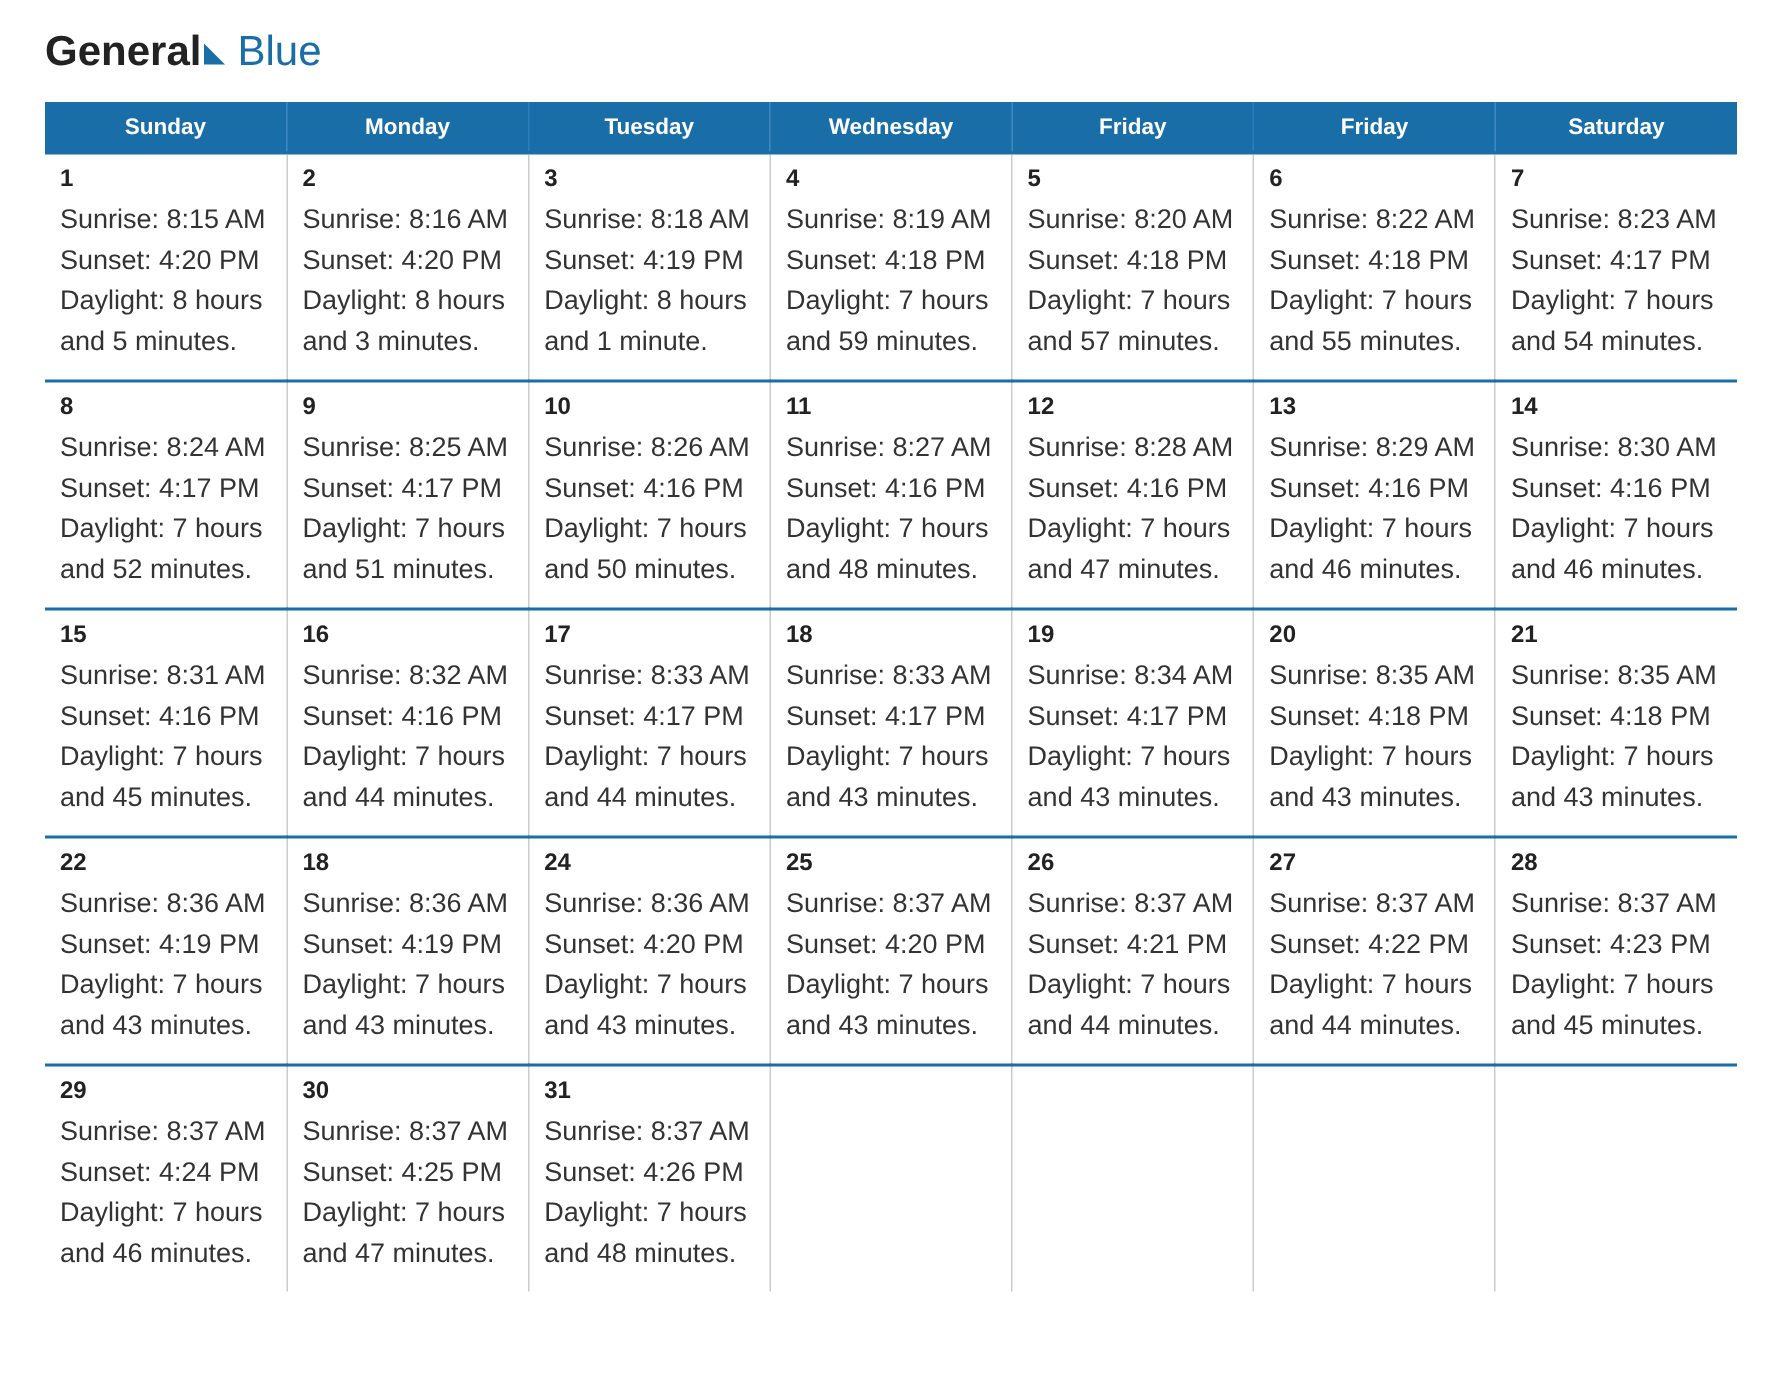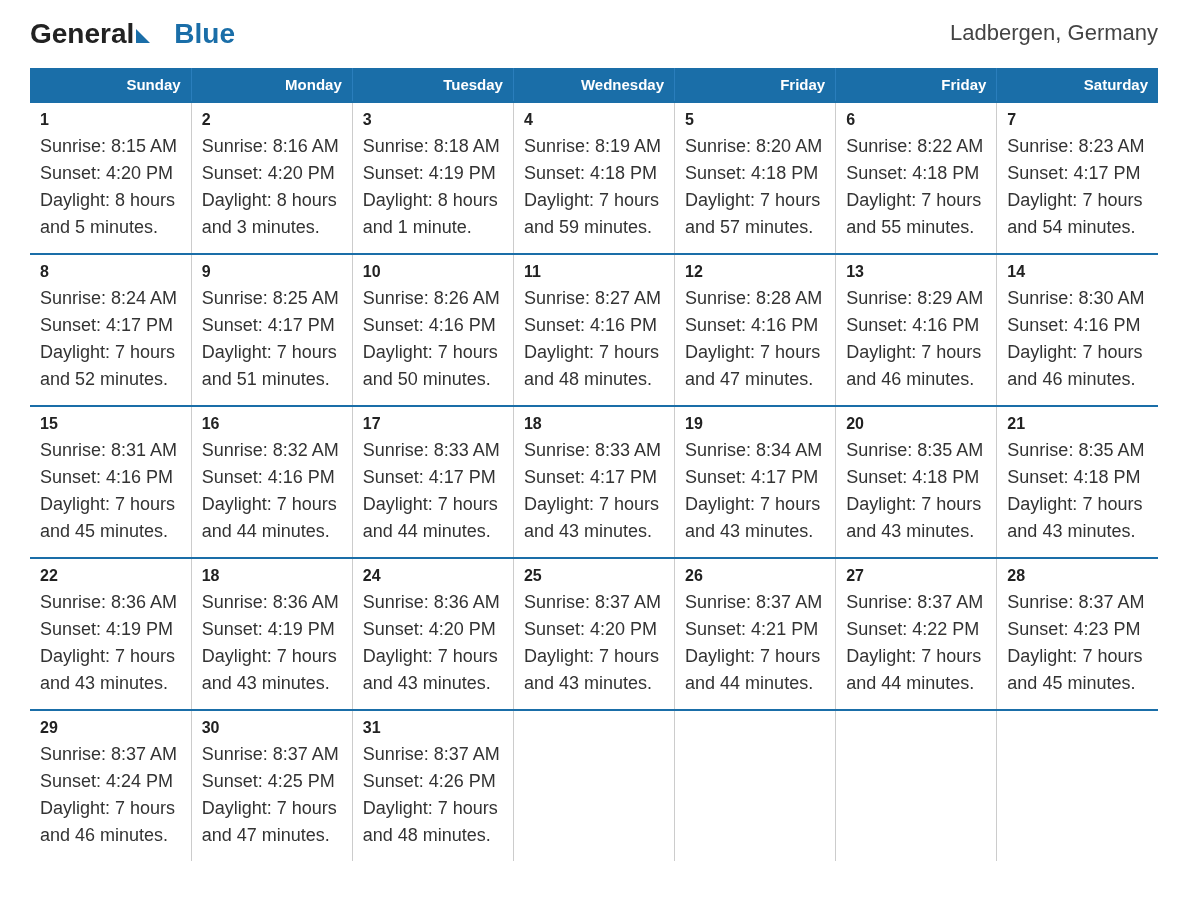--- a/index.html
+++ b/index.html
@@ -34,23 +34,23 @@
       width: 0;
       height: 0;
       border-left: 14px solid #1a6ea8;
       border-top: 14px solid transparent;
       border-bottom: 0px solid transparent;
       margin-left: 2px;
       margin-top: 4px;
     }
     .logo-blue {
       font-size: 28px;
-      font-weight: bold;
+      font-weight: normal;
       color: #1a6ea8;
-      margin-left: 20px;
+      margin-left: 4px;
     }
     .title-block {
       text-align: right;
     }
     .month-title {
       font-size: 52px;
       font-weight: bold;
       color: #222;
       line-height: 1.1;
     }
@@ -62,21 +62,21 @@
       width: 100%;
       border-collapse: collapse;
       font-size: 13px;
     }
     thead tr {
       background-color: #1a6ea8;
       color: #fff;
     }
     thead th {
       padding: 8px 10px;
-      text-align: right;
+      text-align: center;
       font-size: 15px;
       font-weight: 600;
       border-right: 1px solid #2a7ebc;
     }
     thead th:last-child { border-right: none; }
     tbody tr {
       background: #fff;
       border-top: 2px solid #1a6ea8;
       vertical-align: top;
     }
@@ -110,21 +110,20 @@
   <div class="logo">
     <div class="logo-top">
       <span class="logo-general">General</span>
       <div class="logo-arrow"></div>
     </div>
     <div style="display:flex; align-items:center; margin-left:4px;">
       <span class="logo-blue">Blue</span>
     </div>
   </div>
   <div class="title-block">
-    <div class="location">Ladbergen, Germany</div>
   </div>
 </div>
 
 <table>
   <thead>
     <tr>
     <th>Sunday</th>
         <th>Monday</th>
         <th>Tuesday</th>
         <th>Wednesday</th>

